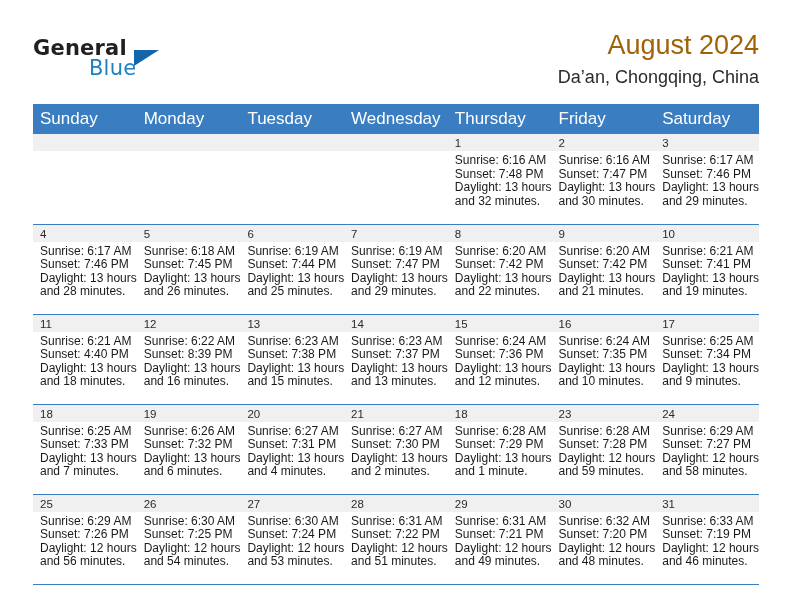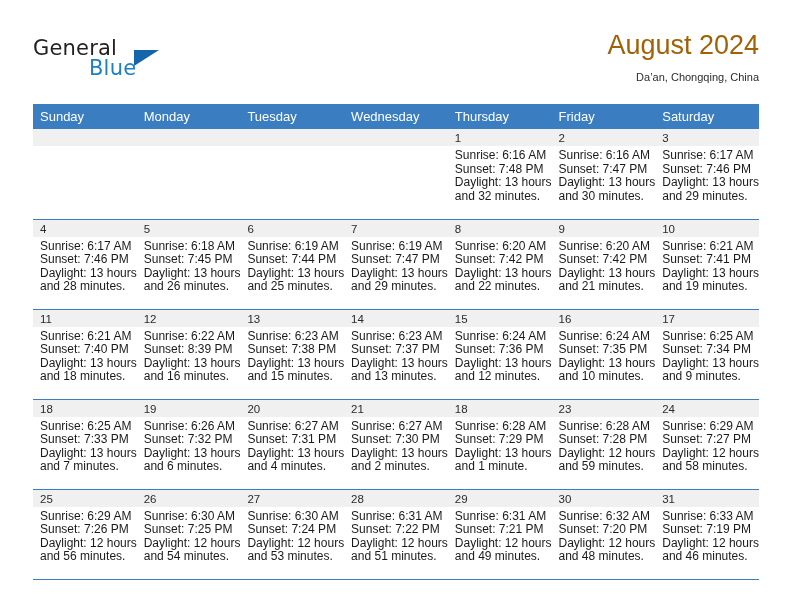--- a/index.html
+++ b/index.html
@@ -38,21 +38,21 @@
     height: 50px;
   }
   .brand-general {
     position: absolute;
     left: 0;
     top: 0;
     font-size: 21px;
     letter-spacing: 0.2px;
     color: #231f20;
     font-family: "DejaVu Sans", sans-serif;
-    font-weight: 400;
+    font-weight: 700;
   }
   .brand-blue {
     position: absolute;
     left: 56px;
     top: 20px;
     font-size: 21px;
     letter-spacing: 0.2px;
     color: #1d7fc4;
     font-family: "DejaVu Sans", sans-serif;
     font-weight: 400;
@@ -74,41 +74,41 @@
     text-align: right;
   }
   .cal-title {
     font-size: 27px;
     font-weight: 400;
     color: #a16207;
     line-height: 34px;
     white-space: nowrap;
   }
   .cal-subtitle {
-    font-size: 11px;
+    font-size: 18px;
     font-weight: 400;
     color: #2b2b2b;
     line-height: 22px;
     margin-top: 4px;
     white-space: nowrap;
   }
 
   
   .calendar {
     position: absolute;
     left: 33px;
     top: 104px;
     width: 726px;
     border-collapse: collapse;
     table-layout: fixed;
   }
   .calendar th {
     background: #3a7dc0;
     color: #ffffff;
-    font-size: 13px;
+    font-size: 17px;
     font-weight: normal;
     text-align: left;
     padding: 5px 0 5px 7px;
     height: 21px;
     border: none;
     width: 103.71px;
   }
   .calendar td {
     vertical-align: top;
     padding: 0;
@@ -284,21 +284,21 @@
               <div>Daylight: 13 hours</div>
               <div>and 19 minutes.</div>
             </div>
           </td>
         </tr>
         <tr class="week-row">
           <td class="">
             <div class="daynum-band">11</div>
             <div class="cell-lines">
               <div>Sunrise: 6:21 AM</div>
-              <div>Sunset: 7:40 PM</div>
+              <div>Sunset: 4:40 PM</div>
               <div>Daylight: 13 hours</div>
               <div>and 18 minutes.</div>
             </div>
           </td>
           <td class="">
             <div class="daynum-band">12</div>
             <div class="cell-lines">
               <div>Sunrise: 6:22 AM</div>
               <div>Sunset: 8:39 PM</div>
               <div>Daylight: 13 hours</div>

